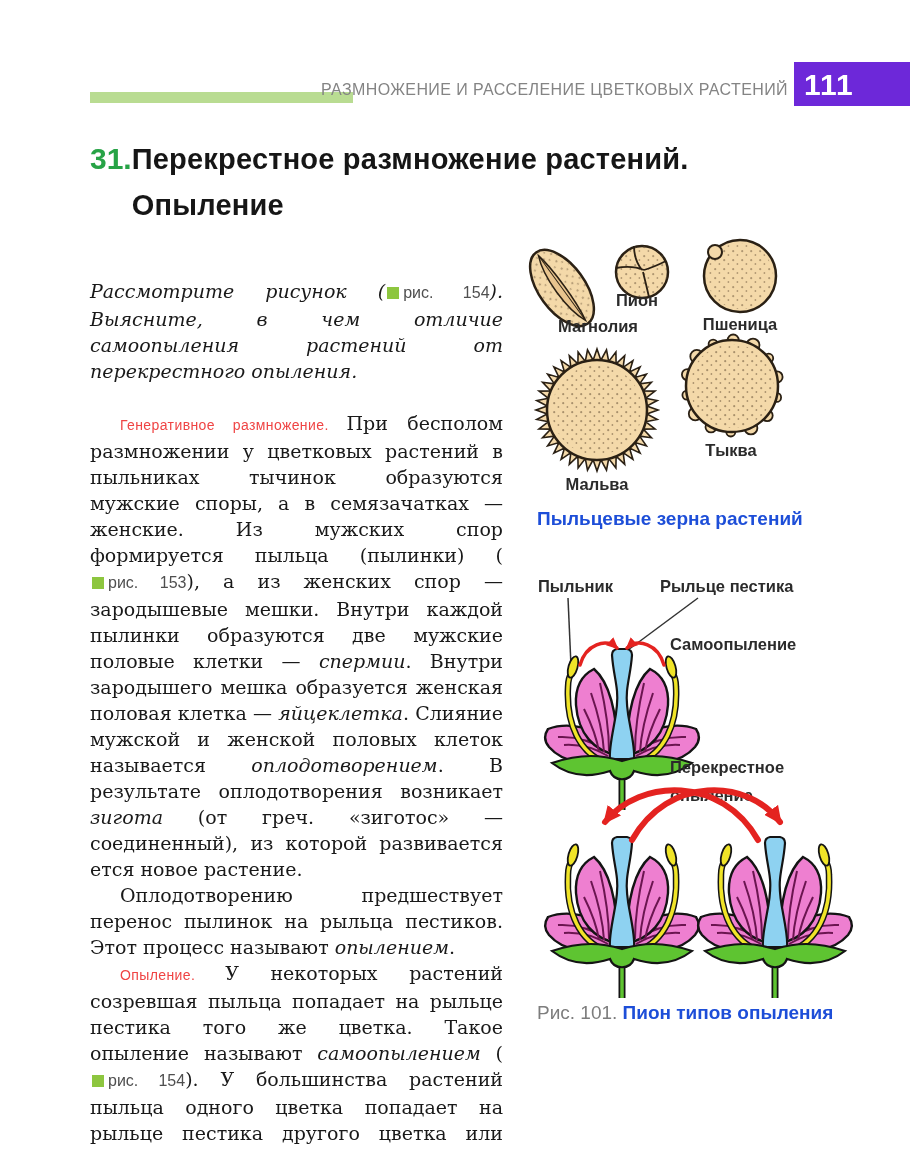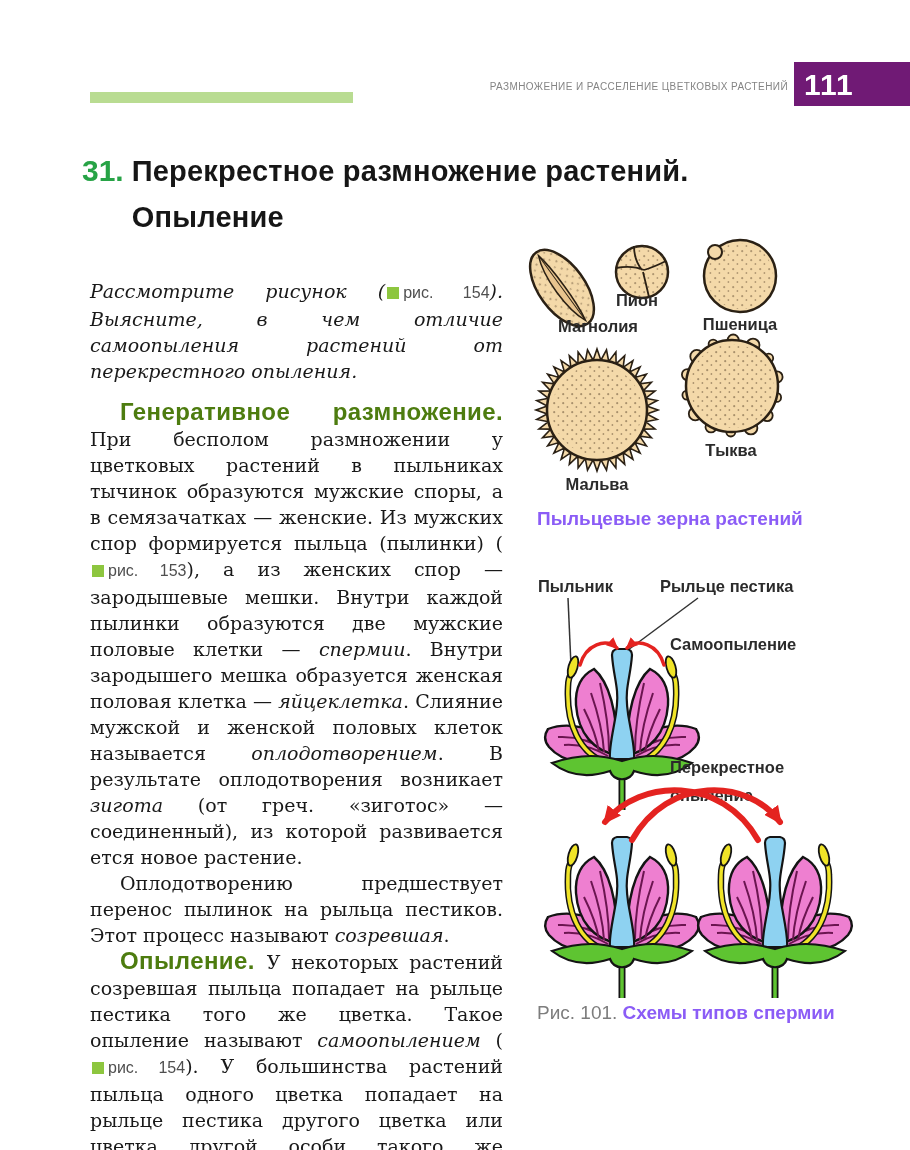--- a/index.html
+++ b/index.html
@@ -2,48 +2,48 @@
 <html><head>
 <meta charset="utf-8">
 <style>
   html,body{margin:0;padding:0;background:#fff;}
   .page{position:relative;width:910px;height:1150px;background:#fff;overflow:hidden;
         font-family:"DejaVu Serif",serif;color:#191919;}
 
   
   .accent-bar{position:absolute;left:90px;top:92px;width:263px;height:11px;background:#b9dc92;}
   .running-head{position:absolute;left:0;top:81px;width:788px;text-align:right;
-        font-family:"Liberation Sans",sans-serif;font-size:10px;letter-spacing:.4px;color:#848484;}
-  .page-badge{position:absolute;left:794px;top:62px;width:116px;height:44px;background:#701a75;}
+        font-family:"Liberation Sans",sans-serif;font-size:16px;letter-spacing:.4px;color:#848484;}
+  .page-badge{position:absolute;left:794px;top:62px;width:116px;height:44px;background:#6d28d9;}
   .page-badge span{display:block;padding:6px 0 0 10px;font-family:"Liberation Sans",sans-serif;
         font-weight:700;font-size:30px;line-height:34px;color:#fff;letter-spacing:1px;}
 
   
-  .title-row{position:absolute;left:82px;top:136px;display:flex;gap:8px;margin-top:12px;}
+  .title-row{position:absolute;left:90px;top:136px;display:flex;gap:0;}
   .sec-num{font-family:"Liberation Sans",sans-serif;font-weight:700;font-size:30px;line-height:46px;color:#27a346;}
   .sec-title{font-family:"Liberation Sans",sans-serif;font-weight:700;font-size:29px;line-height:46px;
         color:#161616;letter-spacing:.2px;}
 
   
   .body-col{position:absolute;left:90px;top:278px;width:413px;font-size:19px;line-height:26px;
         text-align:justify;}
   .body-col p{margin:0;text-indent:30px;}
-  .body-col p.intro{text-indent:0;margin-bottom:15px;}
+  .body-col p.intro{text-indent:0;margin-bottom:26px;}
   .sn{font-style:normal;}
   .si{font-style:italic;}
-  .sb{font-family:"Liberation Sans",sans-serif;font-weight:700;font-size:24px;letter-spacing:.4px;color:#4d7c0f;}
+  .sb{font-family:"Liberation Sans",sans-serif;font-weight:400;font-size:14px;letter-spacing:.4px;color:#ef4444;}
   .ref{font-family:"Liberation Sans",sans-serif;font-size:16px;color:#4f4f4f;white-space:nowrap;}
   .ref .sq{display:inline-block;width:12px;height:12px;background:#8dc63f;margin:0 4px 0 2px;vertical-align:-1px;}
 
   
   .fig153-svg{position:absolute;left:520px;top:228px;}
   .fig154-svg{position:absolute;left:520px;top:568px;}
   .caption{position:absolute;left:537px;font-family:"Liberation Sans",sans-serif;font-size:19px;line-height:26px;}
   .cap-num{color:#7d7d7d;}
-  .cap-bold{font-weight:700;color:#8b5cf6;}
+  .cap-bold{font-weight:700;color:#1d4ed8;}
   .caption-153{top:506px;}
   .caption-154{top:1000px;}
 
   svg text{font-family:"Liberation Sans",sans-serif;font-size:16.5px;font-weight:600;fill:#2b2b2b;}
 </style>
 </head>
 <body>
 
 <div class="page">
 
@@ -57,21 +57,21 @@
     <span class="sec-num">31.</span>
     <div class="sec-title">
       <span>Перекрестное размножение растений.</span><br>
       <span>Опыление</span>
     </div>
   </div>
 
   <div class="body-col">
       <p class="intro"><span class="si">Рассмотрите рисунок (</span><span class="ref"><span class="sq"></span>рис. 154</span><span class="si">). Выясните, в чем отличие самоопыления растений от перекрестного опыления.</span></p>
       <p><span class="sb">Генеративное размножение. </span><span class="sn">При бесполом размножении у цветковых растений в пыльниках тычинок образуются мужские споры, а в семязачатках — женские. Из мужских спор формируется пыльца (пылинки) (</span><span class="ref"><span class="sq"></span>рис. 153</span><span class="sn">), а из женских спор — зародышевые мешки. Внутри каждой пылинки образуются две мужские половые клетки — </span><span class="si">спермии</span><span class="sn">. Внутри зародышего мешка образуется женская половая клетка — </span><span class="si">яйцеклетка</span><span class="sn">. Слияние мужской и женской половых клеток называется </span><span class="si">оплодотворением</span><span class="sn">. В результате оплодотворения возникает </span><span class="si">зигота</span><span class="sn"> (от греч. «зиготос» — соединенный), из которой развивается ется новое растение.</span></p>
-      <p><span class="sn">Оплодотворению предшествует перенос пылинок на рыльца пестиков. Этот процесс называют </span><span class="si">созревшая</span><span class="sn">.</span></p>
+      <p><span class="sn">Оплодотворению предшествует перенос пылинок на рыльца пестиков. Этот процесс называют </span><span class="si">опылением</span><span class="sn">.</span></p>
       <p><span class="sb">Опыление. </span><span class="sn">У некоторых растений созревшая пыльца попадает на рыльце пестика того же цветка. Такое опыление называют </span><span class="si">самоопылением</span><span class="sn"> (</span><span class="ref"><span class="sq"></span>рис. 154</span><span class="sn">). У большинства растений пыльца одного цветка попадает на рыльце пестика другого цветка или цветка другой особи такого же растения. Такое опыление называют </span></p>
     </div>
 
   <svg class="fig153-svg" width="385" height="265" viewBox="0 0 385 265">
     <defs>
       <pattern id="dots" width="9" height="9" patternUnits="userSpaceOnUse">
         <circle cx="2.2" cy="2.2" r="1.1" fill="#6a543a"></circle>
         <circle cx="6.4" cy="6" r="0.9" fill="#6a543a"></circle>
       </pattern>
     </defs>
@@ -185,16 +185,16 @@
     <text x="150" y="233">опыление</text>
 
     <use href="#flw" transform="translate(22,245)"></use>
     <use href="#flw" transform="translate(175,245)"></use>
     <path d="M112,272 C148,208 228,210 260,254" fill="none" stroke="#e42320" stroke-width="6" stroke-linecap="round" marker-end="url(#arrB)"></path>
     <path d="M238,272 C202,208 120,210 85,254" fill="none" stroke="#e42320" stroke-width="6" stroke-linecap="round" marker-end="url(#arrB)"></path>
   </svg>
 
   <div class="caption caption-154">
     <span class="cap-num">Рис. 101.</span>
-    <span class="cap-bold">Схемы типов спермии</span>
+    <span class="cap-bold">Пион типов опыления</span>
   </div>
 
 </div>
 
 </body></html>

